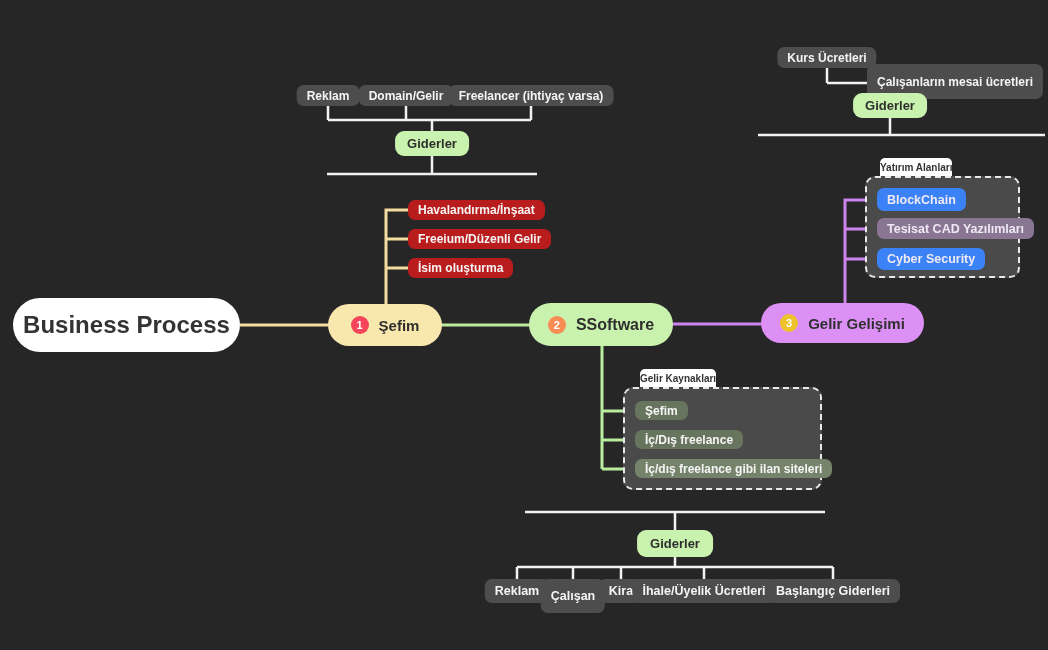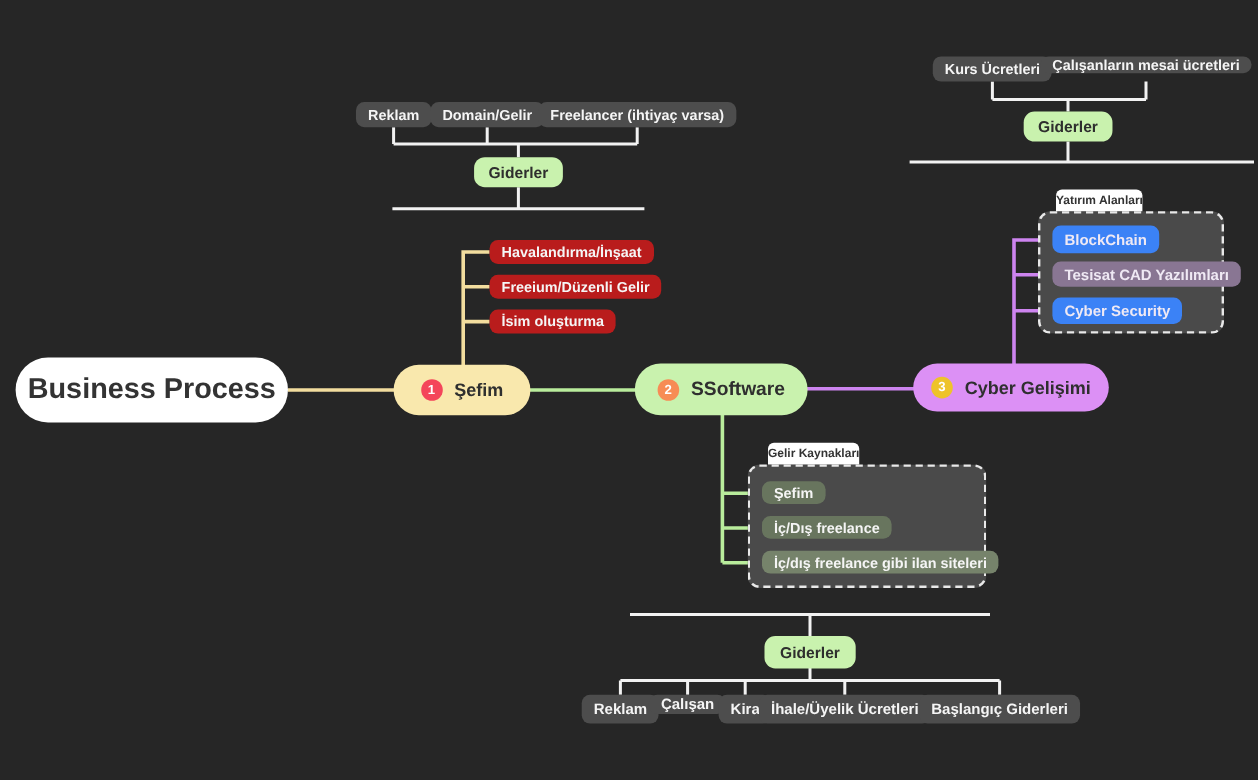--- a/index.html
+++ b/index.html
@@ -82,56 +82,56 @@
 
     <path class="ln-w" d="M525 512 H825 M675 512 V532 M675 555 V567 M517 567 H833 M517 567 V579 M573 567 V579 M621 567 V579 M704 567 V579 M833 567 V579"></path>
   </svg>
 
   <div class="node cx" style="left:328px;top:85px;height:21px">Reklam</div>
   <div class="node cx" style="left:406px;top:85px;height:21px">Domain/Gelir</div>
   <div class="node cx" style="left:531px;top:85px;height:21px">Freelancer (ihtiyaç varsa)</div>
   <div class="node summary cx" style="left:432px;top:131px;height:25px;padding:0 12px">Giderler</div>
 
   <div class="node cx" style="left:827px;top:47px;height:21px">Kurs Ücretleri</div>
-  <div class="node cx" style="left:955px;top:47px;height:14px">Çalışanların mesai ücretleri</div>
+  <div class="node cx" style="left:955px;top:64px;height:35px">Çalışanların mesai ücretleri</div>
   <div class="node summary cx" style="left:890px;top:93px;height:25px;padding:0 12px">Giderler</div>
 
   <div class="node warm" style="left:408px;top:200px;height:20px">Havalandırma/İnşaat</div>
   <div class="node warm" style="left:408px;top:229px;height:20px">Freeium/Düzenli Gelir</div>
   <div class="node warm" style="left:408px;top:258px;height:20px">İsim oluşturma</div>
 
   <div class="node root-pill" style="left:13px;top:298px;width:227px;height:54px">Business Process</div>
 
   <div class="node pill" style="left:328px;top:304px;width:114px;height:42px;background:var(--node-yellow,#f9e8ad);font-weight:bold">
     <span class="badge red">1</span>
     <span>Şefim</span>
   </div>
 
   <div class="node pill" style="left:529px;top:303px;width:144px;height:43px;background:var(--node-green,#c9f2ae);font-weight:bold;font-size:16px">
     <span class="badge orange">2</span>
     <span>SSoftware</span>
   </div>
 
   <div class="node pill" style="left:761px;top:303px;width:163px;height:40px;background:var(--node-purple,#dc90f5);font-weight:bold">
     <span class="badge yellow">3</span>
-    <span>Cyber Gelişimi</span>
+    <span>Gelir Gelişimi</span>
   </div>
 
   <div class="dashed-box" style="left:865px;top:176px;width:155px;height:102px"></div>
   <div class="group-label" style="left:880px;top:158px">Yatırım Alanları</div>
   <div class="node purpleish" style="left:877px;top:188px;height:23px">BlockChain</div>
   <div class="node purpleish lighter" style="left:877px;top:218px;height:21px">Tesisat CAD Yazılımları</div>
   <div class="node purpleish" style="left:877px;top:248px;height:22px">Cyber Security</div>
 
   <div class="dashed-box" style="left:623px;top:387px;width:199px;height:103px"></div>
   <div class="group-label" style="left:640px;top:369px">Gelir Kaynakları</div>
   <div class="node greenish" style="left:635px;top:401px;height:19px">Şefim</div>
   <div class="node greenish" style="left:635px;top:430px;height:19px">İç/Dış freelance</div>
   <div class="node greenish lighter" style="left:635px;top:459px;height:19px">İç/dış freelance gibi ilan siteleri</div>
 
   <div class="node summary cx" style="left:675px;top:530px;height:27px;padding:0 13px">Giderler</div>
   <div class="node cx" style="left:517px;top:579px;height:24px;font-size:12.5px">Reklam</div>
-  <div class="node cx" style="left:573px;top:579px;height:16px;font-size:12.5px">Çalışan</div>
+  <div class="node cx" style="left:573px;top:579px;height:34px;font-size:12.5px">Çalışan</div>
   <div class="node cx" style="left:621px;top:579px;height:24px;font-size:12.5px">Kira</div>
   <div class="node cx" style="left:704px;top:579px;height:24px;font-size:12.5px">İhale/Üyelik Ücretleri</div>
   <div class="node cx" style="left:833px;top:579px;height:24px;font-size:12.5px">Başlangıç Giderleri</div>
 
 </div>
 
 </body></html>

